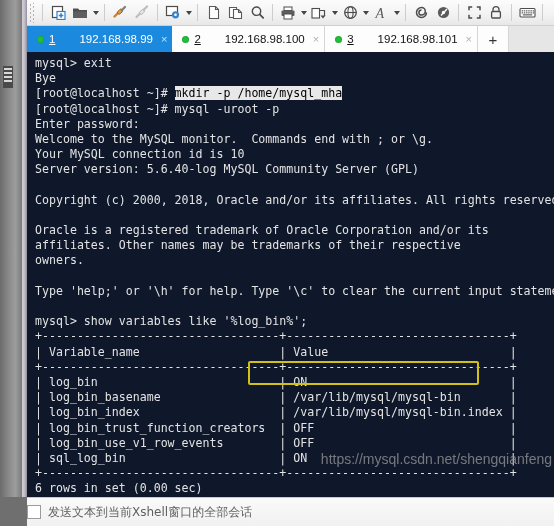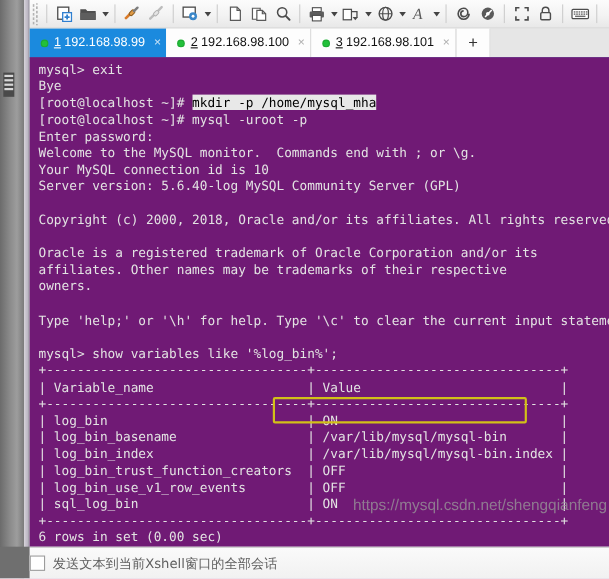--- a/index.html
+++ b/index.html
@@ -124,21 +124,21 @@
     border-radius: 50%;
     background: #22c03a;
     margin-right: 5px;
     flex: none;
     box-shadow: 0 0 0 1px rgba(0,0,0,.12) inset;
   }
   .tab .tnum {
     text-decoration: underline;
     margin-right: 3px;
   }
-  .tab .tlabel { white-space: nowrap; }
+  .tab .tlabel { white-space: nowrap; margin-left: 21px; }
   .tab .tclose {
     margin-left: 8px;
     margin-right: 2px;
     font-size: 11px;
     line-height: 1;
     color: rgba(255,255,255,.75);
   }
   .tab.inactive .tclose { color: #b0b0b0; }
   .tab-new {
     width: 30px;
@@ -149,21 +149,21 @@
     color: #333;
     flex: none;
   }
   .tabbar-filler { flex: 1; background: #e6e6e6; }
 
   
   .term-wrap {
     position: absolute;
     left: 27px; top: 52px;
     width: 527px; height: 445px;
-    background: #701a75;
+    background: #0f172a;
     overflow: hidden;
   }
   .term {
     position: absolute;
     left: 8px; top: 4px;
     font-family: "DejaVu Sans Mono", "Liberation Mono", monospace;
     font-size: 11.6px;
     line-height: 15.2px;
     color: #e3e3e3;
     white-space: pre;

